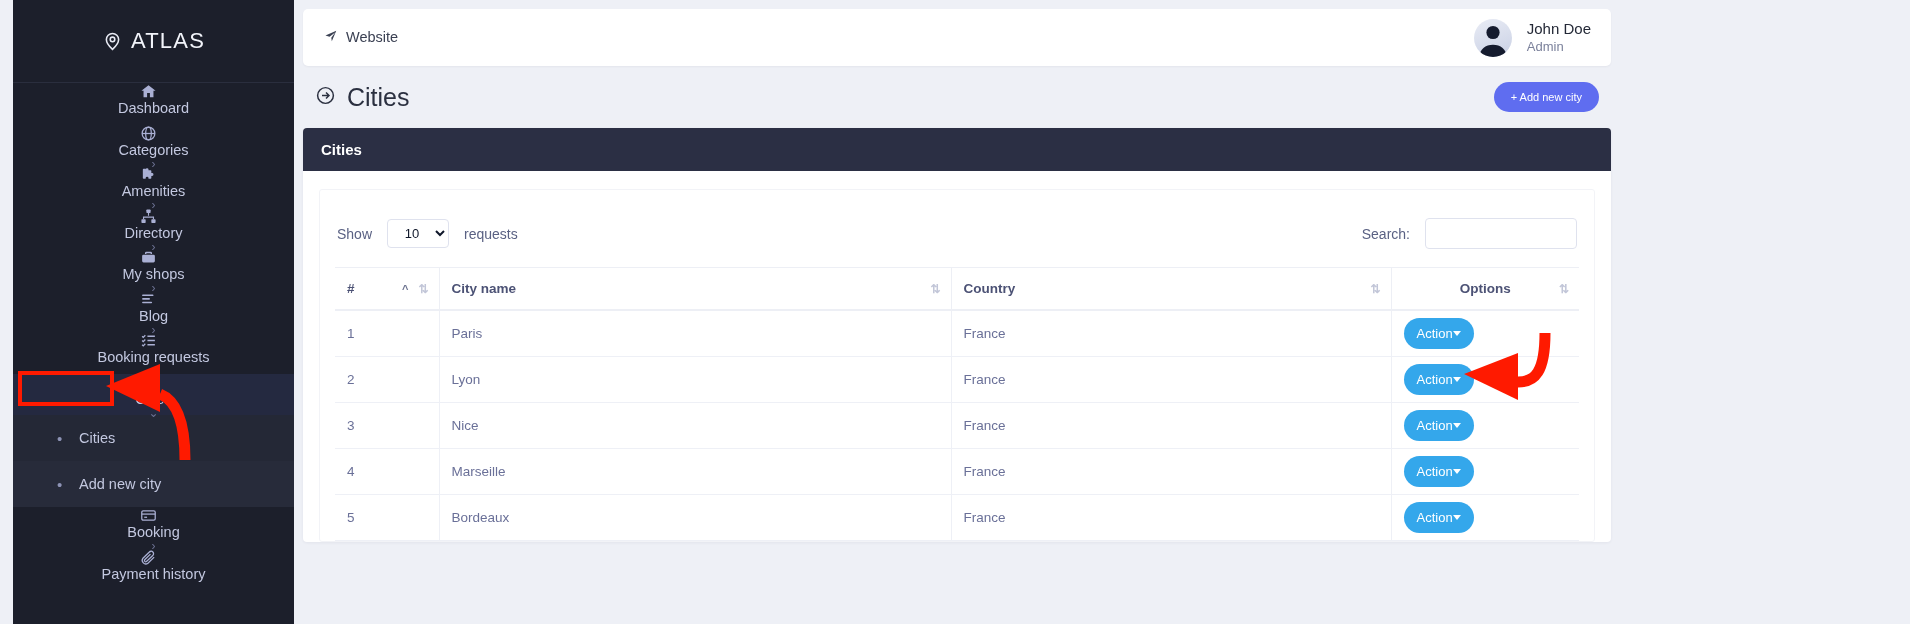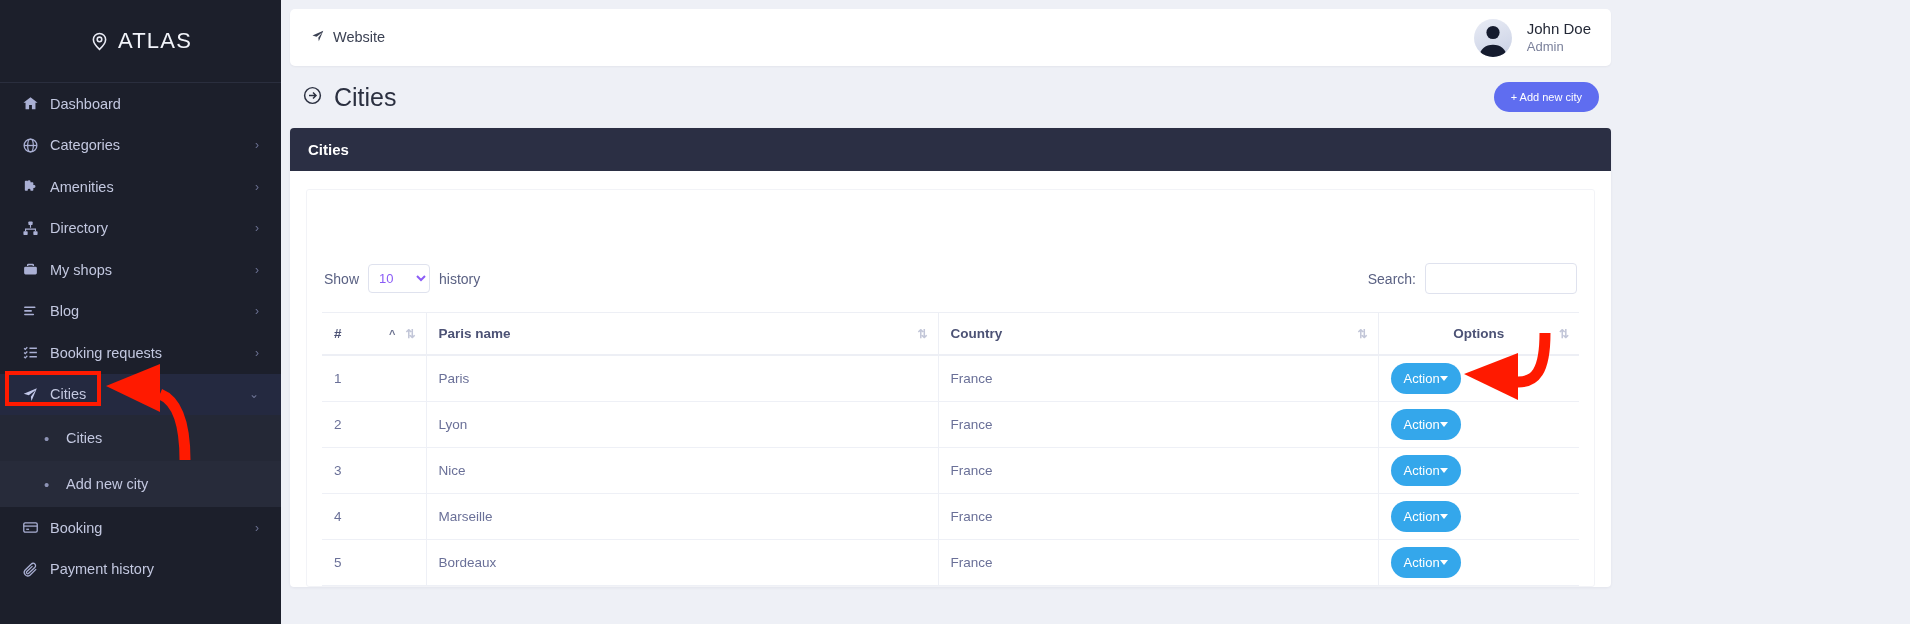--- a/index.html
+++ b/index.html
@@ -2,21 +2,21 @@
 <html><head>
 <meta charset="utf-8">
 <style>
   * { box-sizing: border-box; margin: 0; padding: 0; }
   html, body {
     width: 1910px; height: 624px;
     font-family: "Liberation Sans", sans-serif;
     background: #eef0f6;
     overflow: hidden;
   }
-  .app { display: flex; width: 1620px; height: 624px; position: relative; }
+  .app { display: flex; width: 1620px; height: 624px; position: relative; padding-left: 13px; }
 
   
   .sidebar {
     width: 281px; min-width: 281px; height: 624px;
     background: #1c1f2b;
     color: #b5bbd6;
     position: relative;
     overflow: hidden;
   }
   .brand {
@@ -25,21 +25,21 @@
   }
   .brand-text {
     color: #f2f4fa; font-size: 22px; letter-spacing: 1.2px; font-weight: 400;
   }
   .pin-icon { margin-right: 8px; display: inline-flex; }
   .nav { padding: 0; }
   .nav-item {
     display: flex; align-items: center;
     height: 41.5px; padding: 0 22px;
     font-size: 14.5px; color: #c3c8e0;
-    cursor: pointer; position: relative;
+    cursor: pointer; position: relative; flex-direction: column;
   }
   .nav-item .nav-ico {
     width: 28px; min-width: 28px; display: inline-flex;
     align-items: center; color: #aab0d4;
   }
   .nav-item .nav-label { flex: 1; }
   .nav-item .chev { color: #6b7192; font-size: 12px; line-height: 1; }
   .nav-item.active { background: #242940; }
   .sub-wrap { background: #242836; }
   .sub-item {
@@ -106,27 +106,27 @@
   .card-body { padding: 18px 16px 0 16px; }
   .inner-panel {
     border: 1px solid #f2f3f7; border-radius: 3px;
     padding: 18px 15px 0 15px;
   }
   .table-tools {
     display: flex; align-items: center; justify-content: space-between;
     padding: 10px 2px 18px 2px;
   }
   .tool-left, .tool-right {
-    display: flex; align-items: center; gap: 9px;
-    font-size: 14px; color: #5a6183; margin-top: 45px;
+    display: flex; align-items: center; gap: 15px;
+    font-size: 14px; color: #5a6183;
   }
   .sel-entries {
-    font-family: inherit; font-size: 13px; color: #8b5cf6;
+    font-family: inherit; font-size: 13px; color: #0f172a;
     padding: 5px 6px; border: 1px solid #dfe2ee; border-radius: 4px;
-    background: #fff; width: 62px; cursor: pointer;
+    background: #fff; width: 62px; cursor: pointer; text-align: center;
   }
   .search-input {
     border: 1px solid #dfe2ee; border-radius: 4px;
     height: 31px; width: 152px; padding: 0 8px;
     font-family: inherit; font-size: 13px; color: #41475f;
     outline: none;
   }
 
   table.dt { width: 100%; border-collapse: collapse; }
   table.dt thead th {
@@ -365,38 +365,38 @@
 
           <div class="table-tools">
             <div class="tool-left">
               <span>Show</span>
               <select class="sel-entries">
                 <option>10</option>
                 <option>25</option>
                 <option>50</option>
                 <option>100</option>
               </select>
-              <span>history</span>
+              <span>requests</span>
             </div>
             <div class="tool-right">
               <span>Search:</span>
               <input class="search-input" type="text" value="" style="">
             </div>
           </div>
 
           <table class="dt">
             <thead>
               <tr>
                 <th class="c-num">
                   <span>#</span>
                   <span class="sort-asc-mark">^</span>
                   <span class="sort-ico">⇅</span>
                 </th>
                 <th class="c-city">
-                  <span>Paris name</span>
+                  <span>City name</span>
                   <span class="sort-ico">⇅</span>
                 </th>
                 <th class="c-country">
                   <span>Country</span>
                   <span class="sort-ico">⇅</span>
                 </th>
                 <th class="c-opts">
                   <span>Options</span>
                   <span class="sort-ico">⇅</span>
                 </th>

